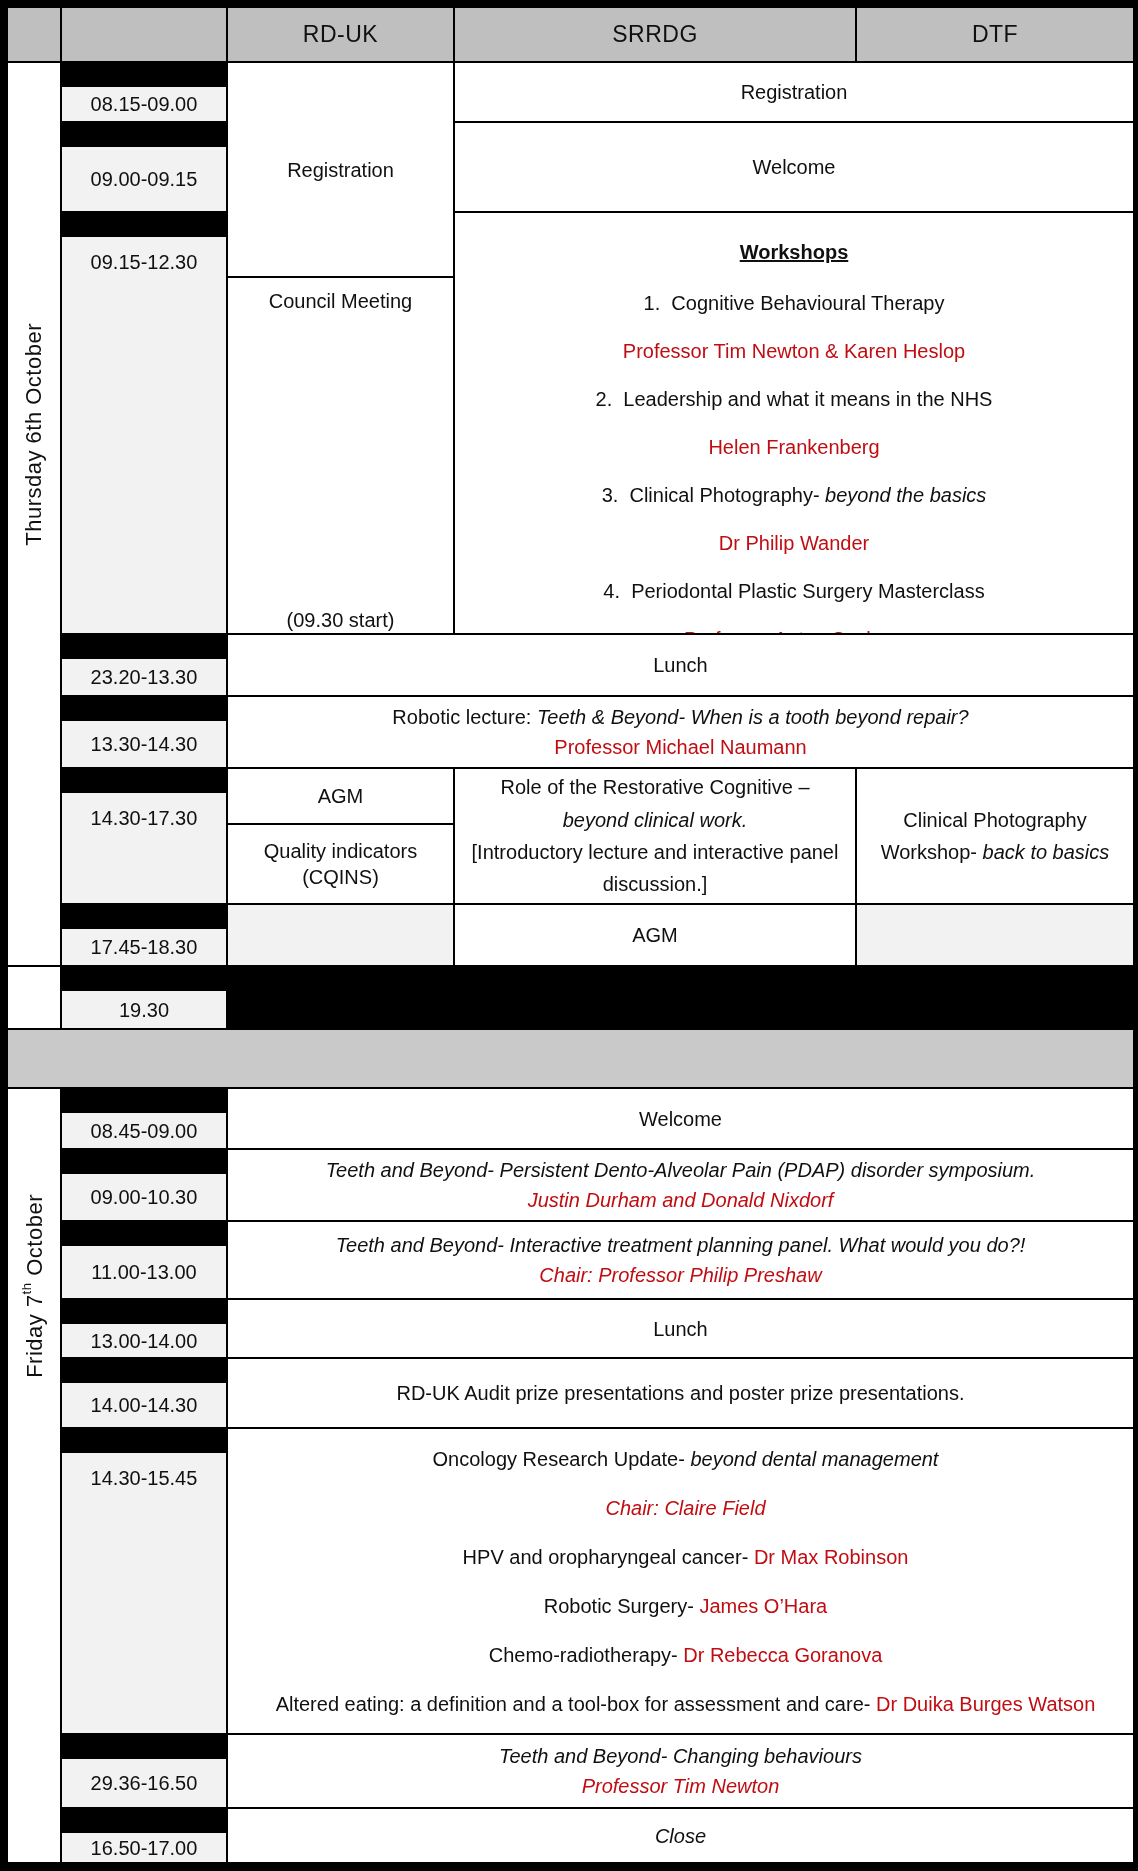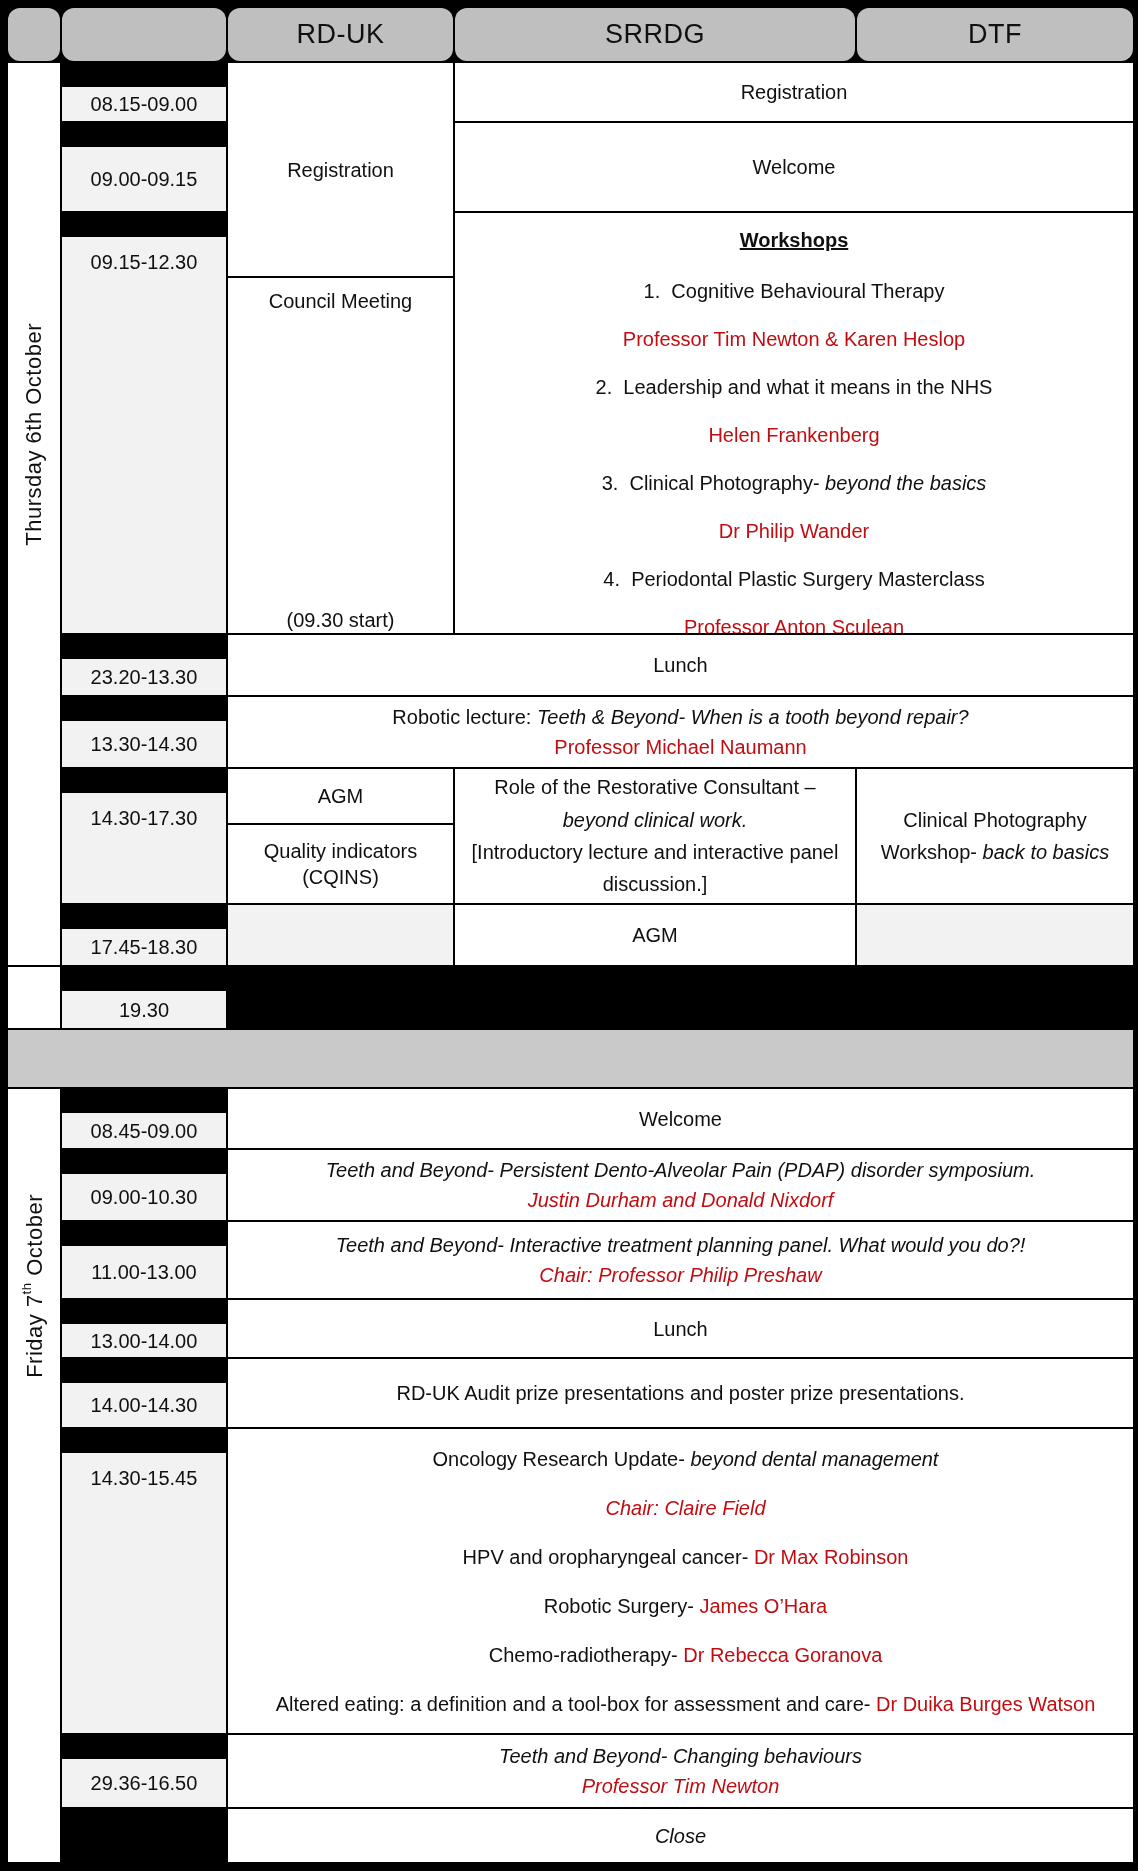--- a/index.html
+++ b/index.html
@@ -16,32 +16,32 @@
   }
   .cell{
     background:#fff;
     display:flex;flex-direction:column;
     align-items:center;justify-content:center;
     text-align:center;
     font-size:20px;color:#101010;line-height:1.3;
     padding:0 6px;box-sizing:border-box;
     overflow:hidden;
   }
-  .hdr{background:var(--header_gray);font-size:27px;letter-spacing:0.5px;border-radius:12px;}
+  .hdr{background:var(--header_gray);font-size:23px;letter-spacing:0.5px;}
   .timec{background:var(--time_gray);margin-top:24px;}
   .grayc{background:var(--time_gray);}
   .band{background:var(--band_gray);}
   .blackc{background:#000;}
   .top{justify-content:flex-start;padding-top:12px;}
   .it{font-style:italic;text-align:center;}
   .red{color:var(--red);}
   .vwrap{padding-bottom:160px;}
   .vwrap2{padding-bottom:380px;}
   .vlabel{writing-mode:vertical-rl;transform:rotate(180deg);font-size:22px;letter-spacing:0.5px;white-space:nowrap;}
-  .ws{padding-top:4px;justify-content:flex-start;}
+  .ws{padding-top:16px;justify-content:flex-start;}
   .ws-title{font-weight:bold;text-decoration:underline;margin:10px 0 14px 0;}
   .ws-line{margin:11px 0;}
   .council{justify-content:space-between;padding-top:10px;}
   .keynote-line{line-height:1.5;}
   .role-line{line-height:1.62;}
   .onc{padding:2px 10px 0 20px;}
   .onc-line{margin:11px 0;line-height:1.35;}
   .two-line{line-height:1.5;}
   sup{font-size:60%;}
 </style>
@@ -129,21 +129,21 @@
       <div class="keynote-line red">Professor Michael Naumann</div>
     </div>
 
     <div class="cell" style="grid-area:8/3/9/4">
         <span>AGM</span>
       </div>
     <div class="cell" style="grid-area:9/3/10/4">
         <span>Quality indicators (CQINS)</span>
       </div>
     <div class="cell" style="grid-area:8/4/10/5">
-      <span class="role-line">Role of the Restorative Consultant –</span>
+      <span class="role-line">Role of the Restorative Cognitive –</span>
       <span class="role-line it">beyond clinical work.</span>
       <span class="role-line">[Introductory lecture and interactive panel discussion.]</span>
     </div>
     <div class="cell" style="grid-area:8/5/10/6">
       <span class="role-line"><span>Clinical Photography Workshop- </span><span class="it">back to basics</span></span>
     </div>
 
     <div class="cell grayc" style="grid-area:10/3/11/4"></div>
     <div class="cell" style="grid-area:10/4/11/5">
         <span>AGM</span>
@@ -171,20 +171,23 @@
         <span>13.00-14.00</span>
       </div>
     <div class="cell timec" style="grid-area:17/2/18/3">
         <span>14.00-14.30</span>
       </div>
     <div class="cell timec top" style="grid-area:18/2/19/3">
         <span>14.30-15.45</span>
       </div>
     <div class="cell timec" style="grid-area:19/2/20/3">
         <span>29.36-16.50</span>
+      </div>
+    <div class="cell timec" style="grid-area:20/2/21/3">
+        <span>16.50-17.00</span>
       </div>
 
     <div class="cell" style="grid-area:13/3/14/6">
         <span>Welcome</span>
       </div>
 
     <div class="cell" style="grid-area:14/3/15/6">
       <div class="two-line it">Teeth and Beyond- Persistent Dento-Alveolar Pain (PDAP) disorder symposium.</div>
       <div class="two-line it red">Justin Durham and Donald Nixdorf</div>
     </div>

